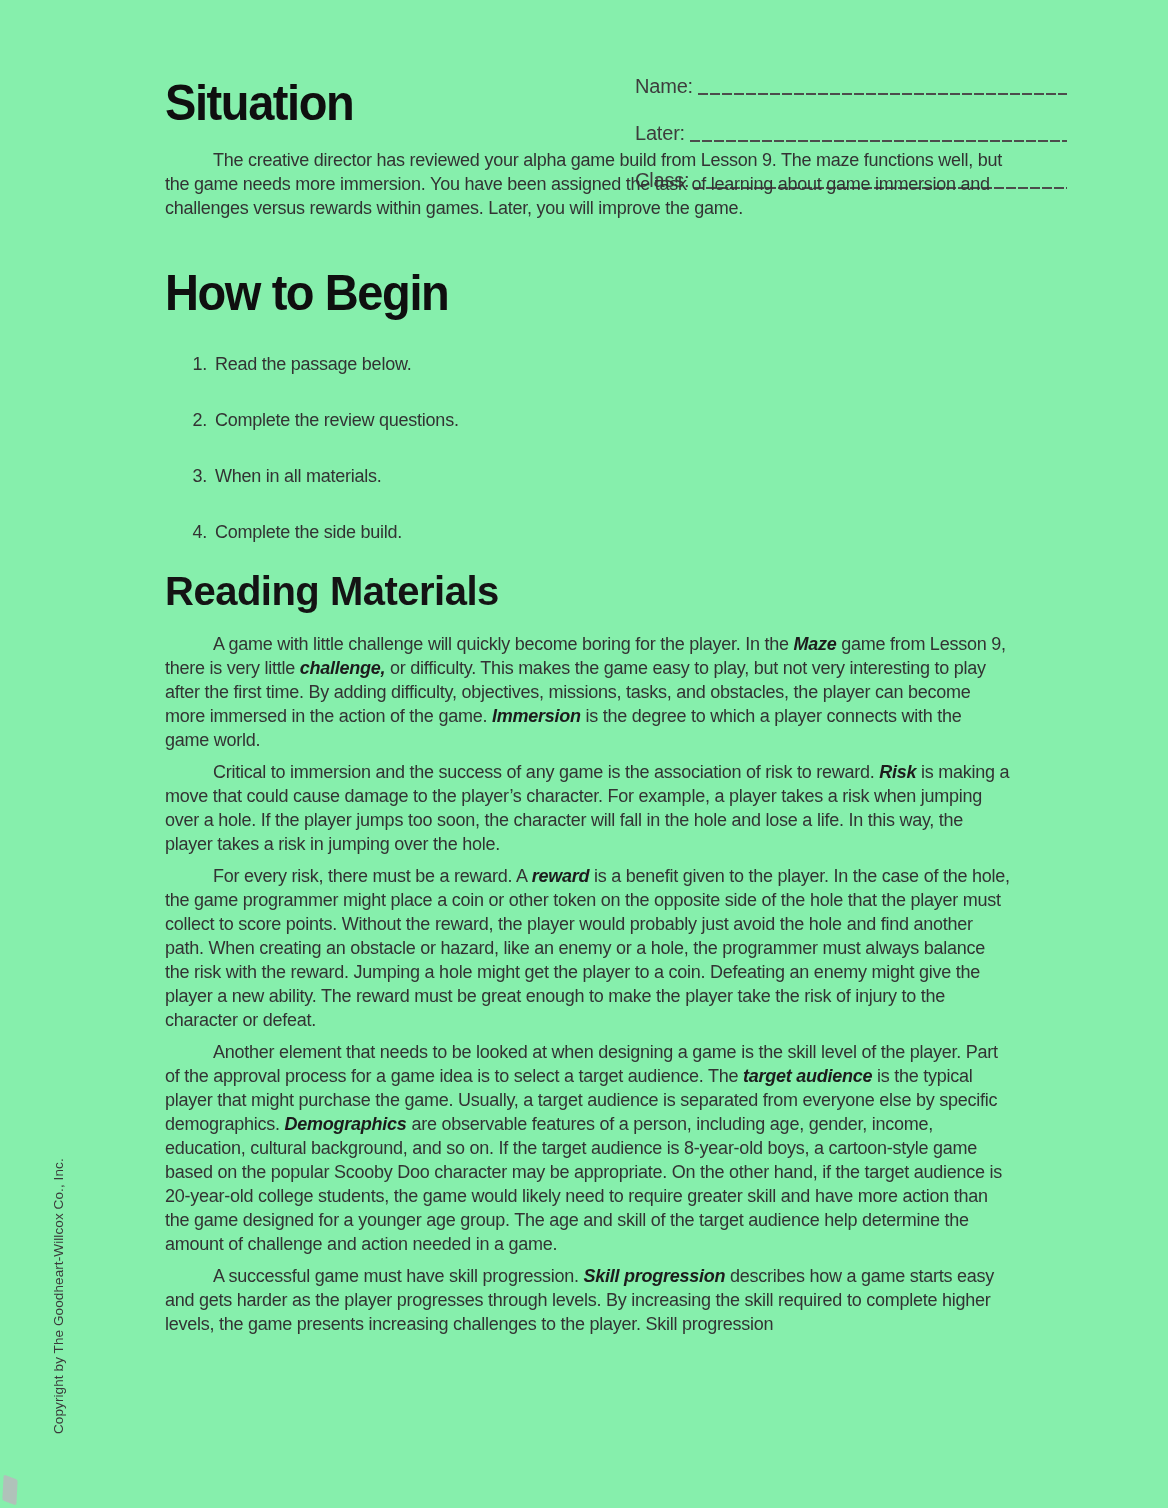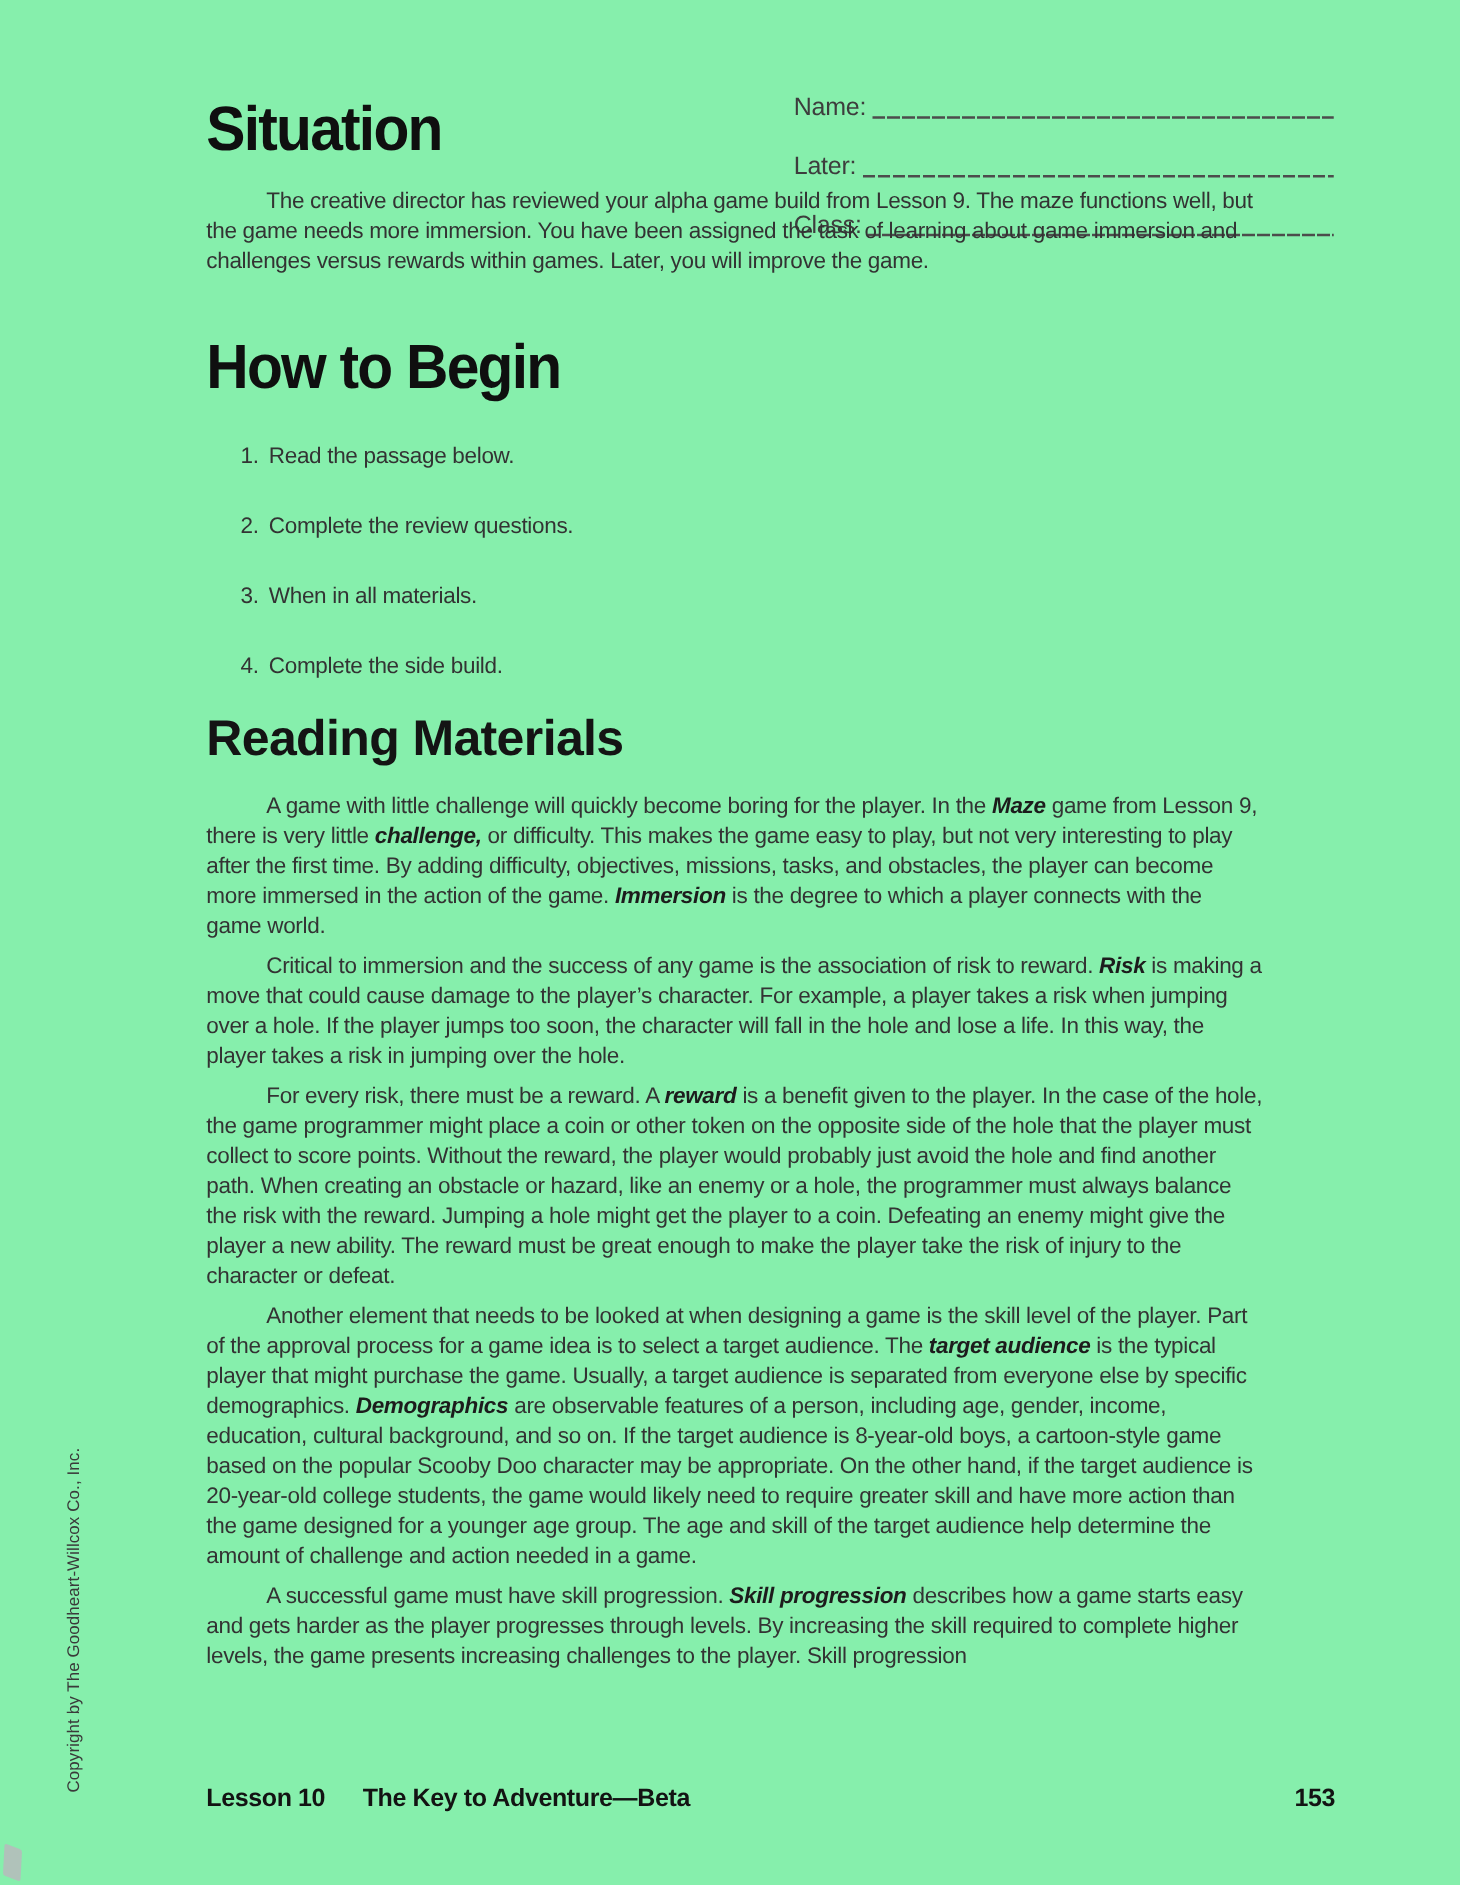--- a/index.html
+++ b/index.html
@@ -184,25 +184,18 @@
 
     <h2 class="section-heading">Reading Materials</h2>
     <p class="body indent first-after-heading"><span>A game with little challenge will quickly become boring for the player. In the </span><span class="seg-bi">Maze</span><span> game from Lesson 9, there is very little </span><span class="seg-bi">challenge,</span><span> or difficulty. This makes the game easy to play, but not very interesting to play after the first time. By adding difficulty, objectives, missions, tasks, and obstacles, the player can become more immersed in the action of the game. </span><span class="seg-bi">Immersion</span><span> is the degree to which a player connects with the game world.</span></p>
     <p class="body indent"><span>Critical to immersion and the success of any game is the association of risk to reward. </span><span class="seg-bi">Risk</span><span> is making a move that could cause damage to the player’s character. For example, a player takes a risk when jumping over a hole. If the player jumps too soon, the character will fall in the hole and lose a life. In this way, the player takes a risk in jumping over the hole.</span></p>
     <p class="body indent"><span>For every risk, there must be a reward. A </span><span class="seg-bi">reward</span><span> is a benefit given to the player. In the case of the hole, the game programmer might place a coin or other token on the opposite side of the hole that the player must collect to score points. Without the reward, the player would probably just avoid the hole and find another path. When creating an obstacle or hazard, like an enemy or a hole, the programmer must always balance the risk with the reward. Jumping a hole might get the player to a coin. Defeating an enemy might give the player a new ability. The reward must be great enough to make the player take the risk of injury to the character or defeat.</span></p>
     <p class="body indent"><span>Another element that needs to be looked at when designing a game is the skill level of the player. Part of the approval process for a game idea is to select a target audience. The </span><span class="seg-bi">target audience</span><span> is the typical player that might purchase the game. Usually, a target audience is separated from everyone else by specific demographics. </span><span class="seg-bi">Demographics</span><span> are observable features of a person, including age, gender, income, education, cultural background, and so on. If the target audience is 8-year-old boys, a cartoon-style game based on the popular Scooby Doo character may be appropriate. On the other hand, if the target audience is 20-year-old college students, the game would likely need to require greater skill and have more action than the game designed for a younger age group. The age and skill of the target audience help determine the amount of challenge and action needed in a game.</span></p>
     <p class="body indent"><span>A successful game must have skill progression. </span><span class="seg-bi">Skill progression</span><span> describes how a game starts easy and gets harder as the player progresses through levels. By increasing the skill required to complete higher levels, the game presents increasing challenges to the player. Skill progression</span></p>
 
   </div>
 
-  <div class="footer">
-    <div class="footer-left">
-      <span>Lesson 10</span>
-      <span>The Key to Adventure—Beta</span>
-    </div>
-    <span>153</span>
-  </div>
 
   <div class="copyright">Copyright by The Goodheart-Willcox Co., Inc.</div>
 
   <div class="scan-artifact"></div>
 
 </div>
 
 </body></html>

